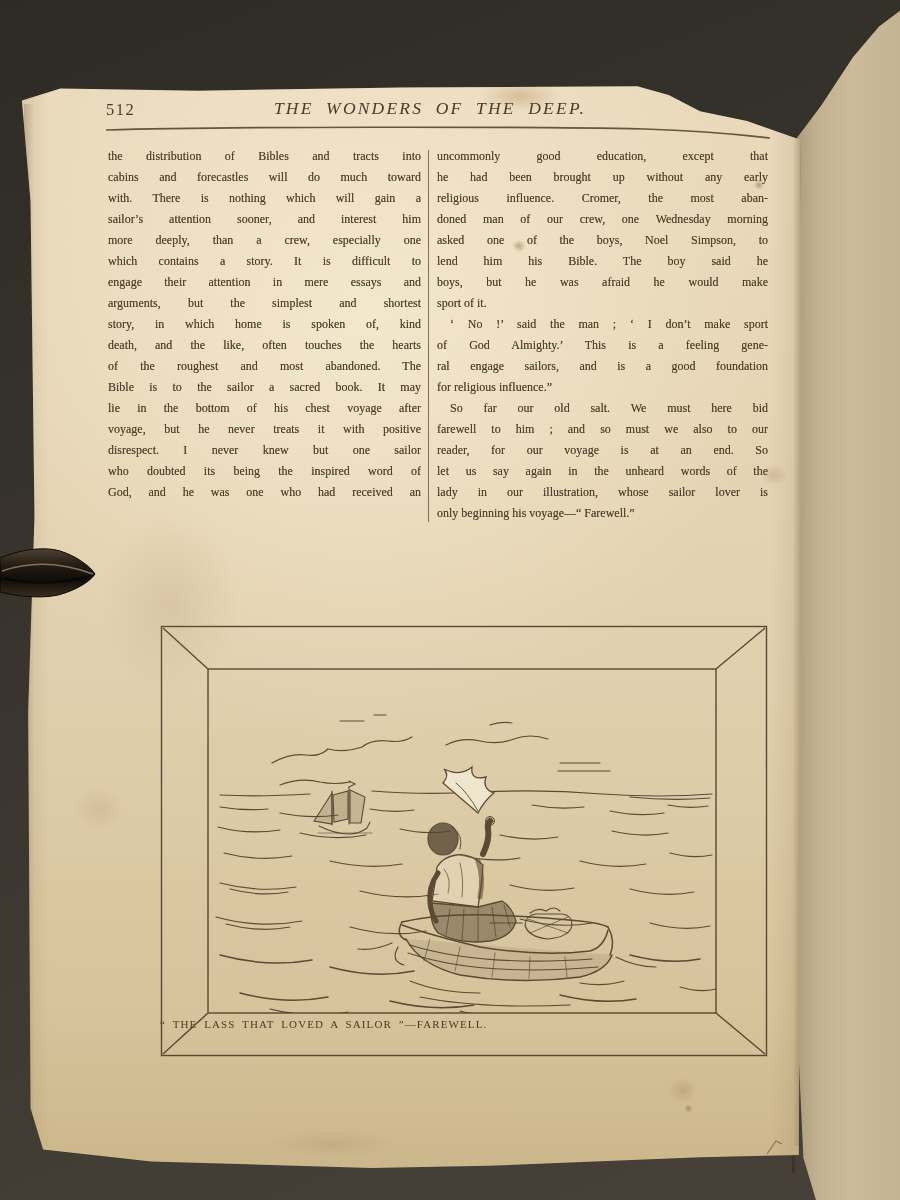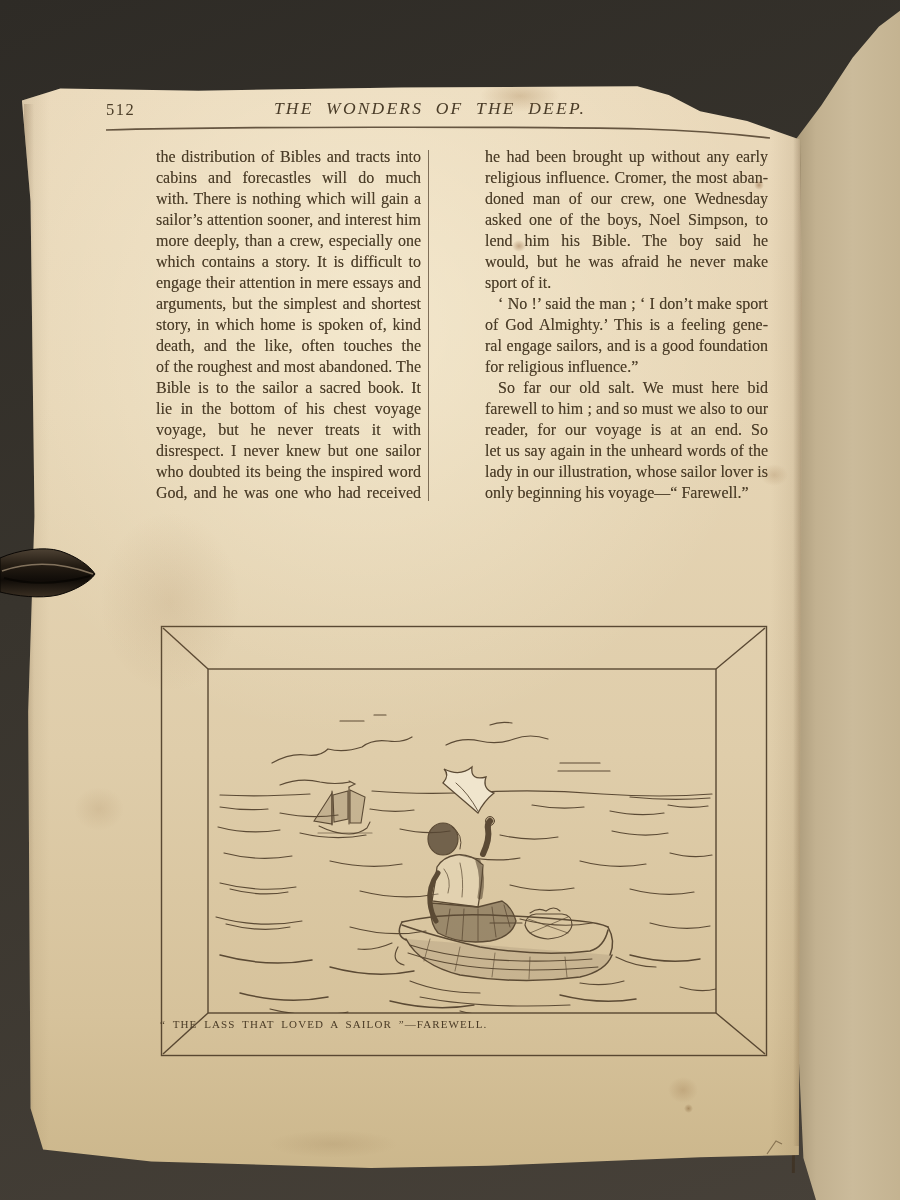--- a/index.html
+++ b/index.html
@@ -47,24 +47,23 @@
     font-style:italic;font-size:17.5px;letter-spacing:2.2px;word-spacing:6px;color:#4a3c28;
   }
   .rule-svg{position:absolute;left:86px;top:42px;}
 
   
   .cols{position:absolute;left:90px;top:64px;width:660px;display:flex;}
   .col-left{width:313px;}
   .col-right{width:331px;}
   .divider{width:1px;margin:4px 8px 2px 7px;background:rgba(78,61,42,.7);}
   .tline{
-    height:21px;line-height:21px;font-size:16px;
+    height:21px;line-height:21px;font-size:12px;
     text-align:justify;text-align-last:justify;overflow:hidden;
     text-shadow:0 0 .4px rgba(75,60,40,.55);
-    margin-left:48px;
   }
   .pend{text-align-last:left;}
   .pind{text-indent:13px;}
 
   
   .figure{position:absolute;left:142px;top:543px;width:608px;height:432px;}
   .fig-caption{
     position:absolute;left:0;right:0;top:393px;text-align:left;
     font-size:11px;letter-spacing:1.1px;word-spacing:3px;color:#4a3b26;
   }
@@ -118,26 +117,27 @@
           <div class="tline">of the roughest and most abandoned.  The</div>
           <div class="tline">Bible is to the sailor a sacred book.  It may</div>
           <div class="tline">lie in the bottom of his chest voyage after</div>
           <div class="tline">voyage, but he never treats it with positive</div>
           <div class="tline">disrespect.  I never knew but one sailor</div>
           <div class="tline">who doubted its being the inspired word of</div>
           <div class="tline">God, and he was one who had received an</div>
         </div>
       <div class="divider"></div>
       <div class="col-right">
+          <div class="tline">uncommonly good education, except that</div>
           <div class="tline">he had been brought up without any early</div>
           <div class="tline">religious influence.  Cromer, the most aban-</div>
           <div class="tline">doned man of our crew, one Wednesday morning</div>
           <div class="tline">asked one of the boys, Noel Simpson, to</div>
           <div class="tline">lend him his Bible.   The boy said he</div>
-          <div class="tline">would, but he was afraid he never make</div>
+          <div class="tline">boys, but he was afraid he would make</div>
           <div class="tline pend">sport of it.</div>
           <div class="tline pind">‘ No !’ said the man ; ‘ I don’t make sport</div>
           <div class="tline">of God Almighty.’   This is a feeling gene-</div>
           <div class="tline">ral engage sailors, and is a good foundation</div>
           <div class="tline pend">for religious influence.”</div>
           <div class="tline pind">So far our old salt.  We must here bid</div>
           <div class="tline">farewell to him ; and so must we also to our</div>
           <div class="tline">reader, for our voyage is at an end.   So</div>
           <div class="tline">let us say again in the unheard words of the</div>
           <div class="tline">lady in our illustration, whose sailor lover is</div>

